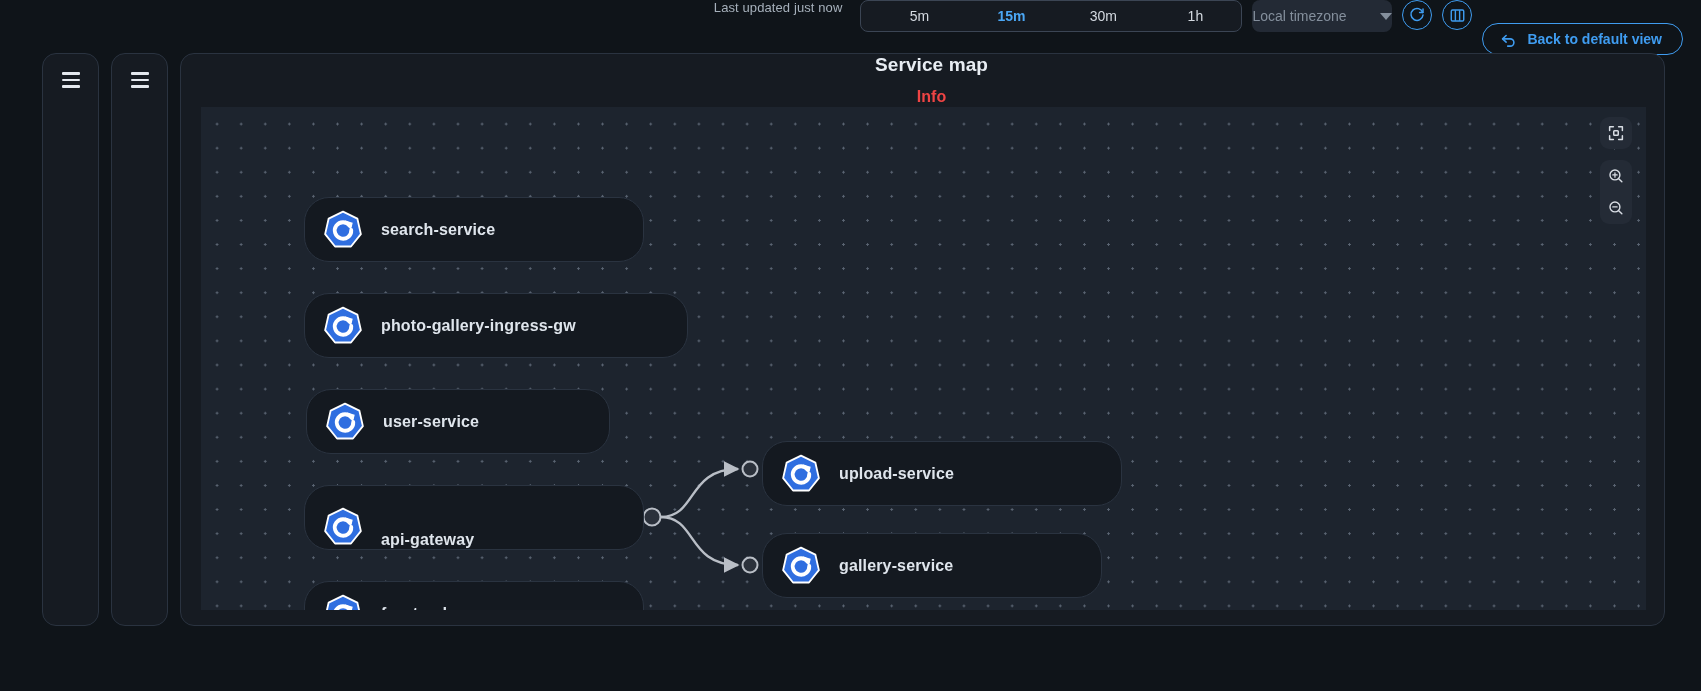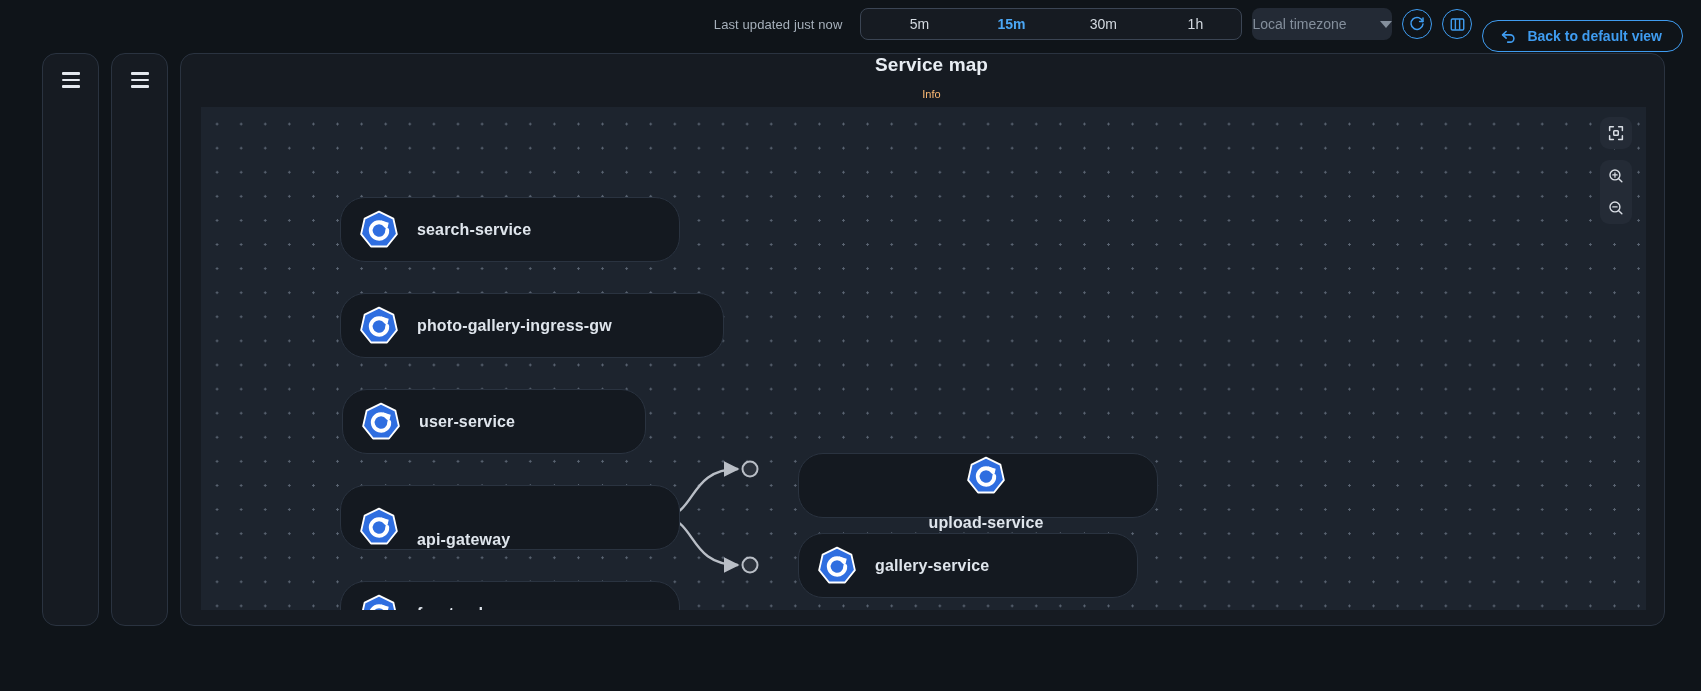--- a/index.html
+++ b/index.html
@@ -11,21 +11,21 @@
     overflow: hidden;
   }
 
   
   .topbar {
     position: absolute;
     top: 0; left: 0;
     width: 1701px;
     height: 48px;
     display: flex;
-    align-items: center;
+    align-items: flex-start;
     justify-content: flex-end;
     padding-right: 18px;
     gap: 10px;
     background: #0f1419;
   }
   .last-updated {
     font-size: 13px;
     color: #a6b0bb;
     font-weight: 400;
     letter-spacing: .1px;
@@ -127,21 +127,21 @@
   }
   .card-head {
     height: 52px;
     display: flex;
     align-items: center;
     gap: 12px;
     padding: 0 0 0 18px;
     flex-direction: column;
   }
   .card-title { font-size: 19px; font-weight: 700; color: #e8edf3; letter-spacing: .1px; }
-  .card-info { font-size: 11px; font-weight: 400; color: #fdba74; cursor: pointer; }
+  .card-info { font-size: 16px; font-weight: 700; color: #ef4444; cursor: pointer; }
 
   
   .canvas {
     position: absolute;
     left: 20px; top: 53px;
     width: 1445px; height: 503px;
     background-color: #1d242e;
     background-image: radial-gradient(circle, #5a6472 1.1px, transparent 1.2px);
     background-size: 24.1px 24.1px;
     background-position: 4px 5px;
@@ -152,21 +152,20 @@
     position: absolute;
     height: 65px;
     background: #141920;
     border: 1px solid #2a3340;
     border-radius: 25px;
     display: flex;
     align-items: center;
     padding-left: 16px;
     gap: 16px;
     cursor: pointer;
-    margin-left: 36px;
   }
   .node-label {
     font-size: 16px;
     font-weight: 700;
     color: #dfe5ec;
     letter-spacing: .15px;
     white-space: nowrap;
   }
   .k8s-icon { width: 44px; height: 44px; flex: none; display:block; }
 
@@ -290,21 +289,21 @@
           <span class="node-label">api-gateway</span>
         </div>
         <div class="node" style="left: 103px; top: 474px; width: 340px;">
           <svg class="k8s-icon" viewBox="0 0 48 48">
             <polygon points="24.00,4.00 39.64,11.53 43.50,28.45 32.68,42.02 15.32,42.02 4.50,28.45 8.36,11.53" fill="#2f6ee0" stroke="#ffffff" stroke-width="2" stroke-linejoin="round"></polygon>
             <path d="M31.4 19.4A9 9 0 1 0 33 24" stroke="#ffffff" stroke-width="4.2" fill="none" stroke-linecap="round"></path>
             <path d="M26.2 13.6 L34.6 16.1 L32.6 24.4 Z" fill="#ffffff"></path>
           </svg>
           <span class="node-label">frontend</span>
         </div>
-        <div class="node" style="left: 561px; top: 346px; width: 360px; flex-direction: column;">
+        <div class="node" style="left: 561px; top: 334px; width: 360px;">
           <svg class="k8s-icon" viewBox="0 0 48 48">
             <polygon points="24.00,4.00 39.64,11.53 43.50,28.45 32.68,42.02 15.32,42.02 4.50,28.45 8.36,11.53" fill="#2f6ee0" stroke="#ffffff" stroke-width="2" stroke-linejoin="round"></polygon>
             <path d="M31.4 19.4A9 9 0 1 0 33 24" stroke="#ffffff" stroke-width="4.2" fill="none" stroke-linecap="round"></path>
             <path d="M26.2 13.6 L34.6 16.1 L32.6 24.4 Z" fill="#ffffff"></path>
           </svg>
           <span class="node-label">upload-service</span>
         </div>
         <div class="node" style="left: 561px; top: 426px; width: 340px; align-items: center;">
           <svg class="k8s-icon" viewBox="0 0 48 48">
             <polygon points="24.00,4.00 39.64,11.53 43.50,28.45 32.68,42.02 15.32,42.02 4.50,28.45 8.36,11.53" fill="#2f6ee0" stroke="#ffffff" stroke-width="2" stroke-linejoin="round"></polygon>

